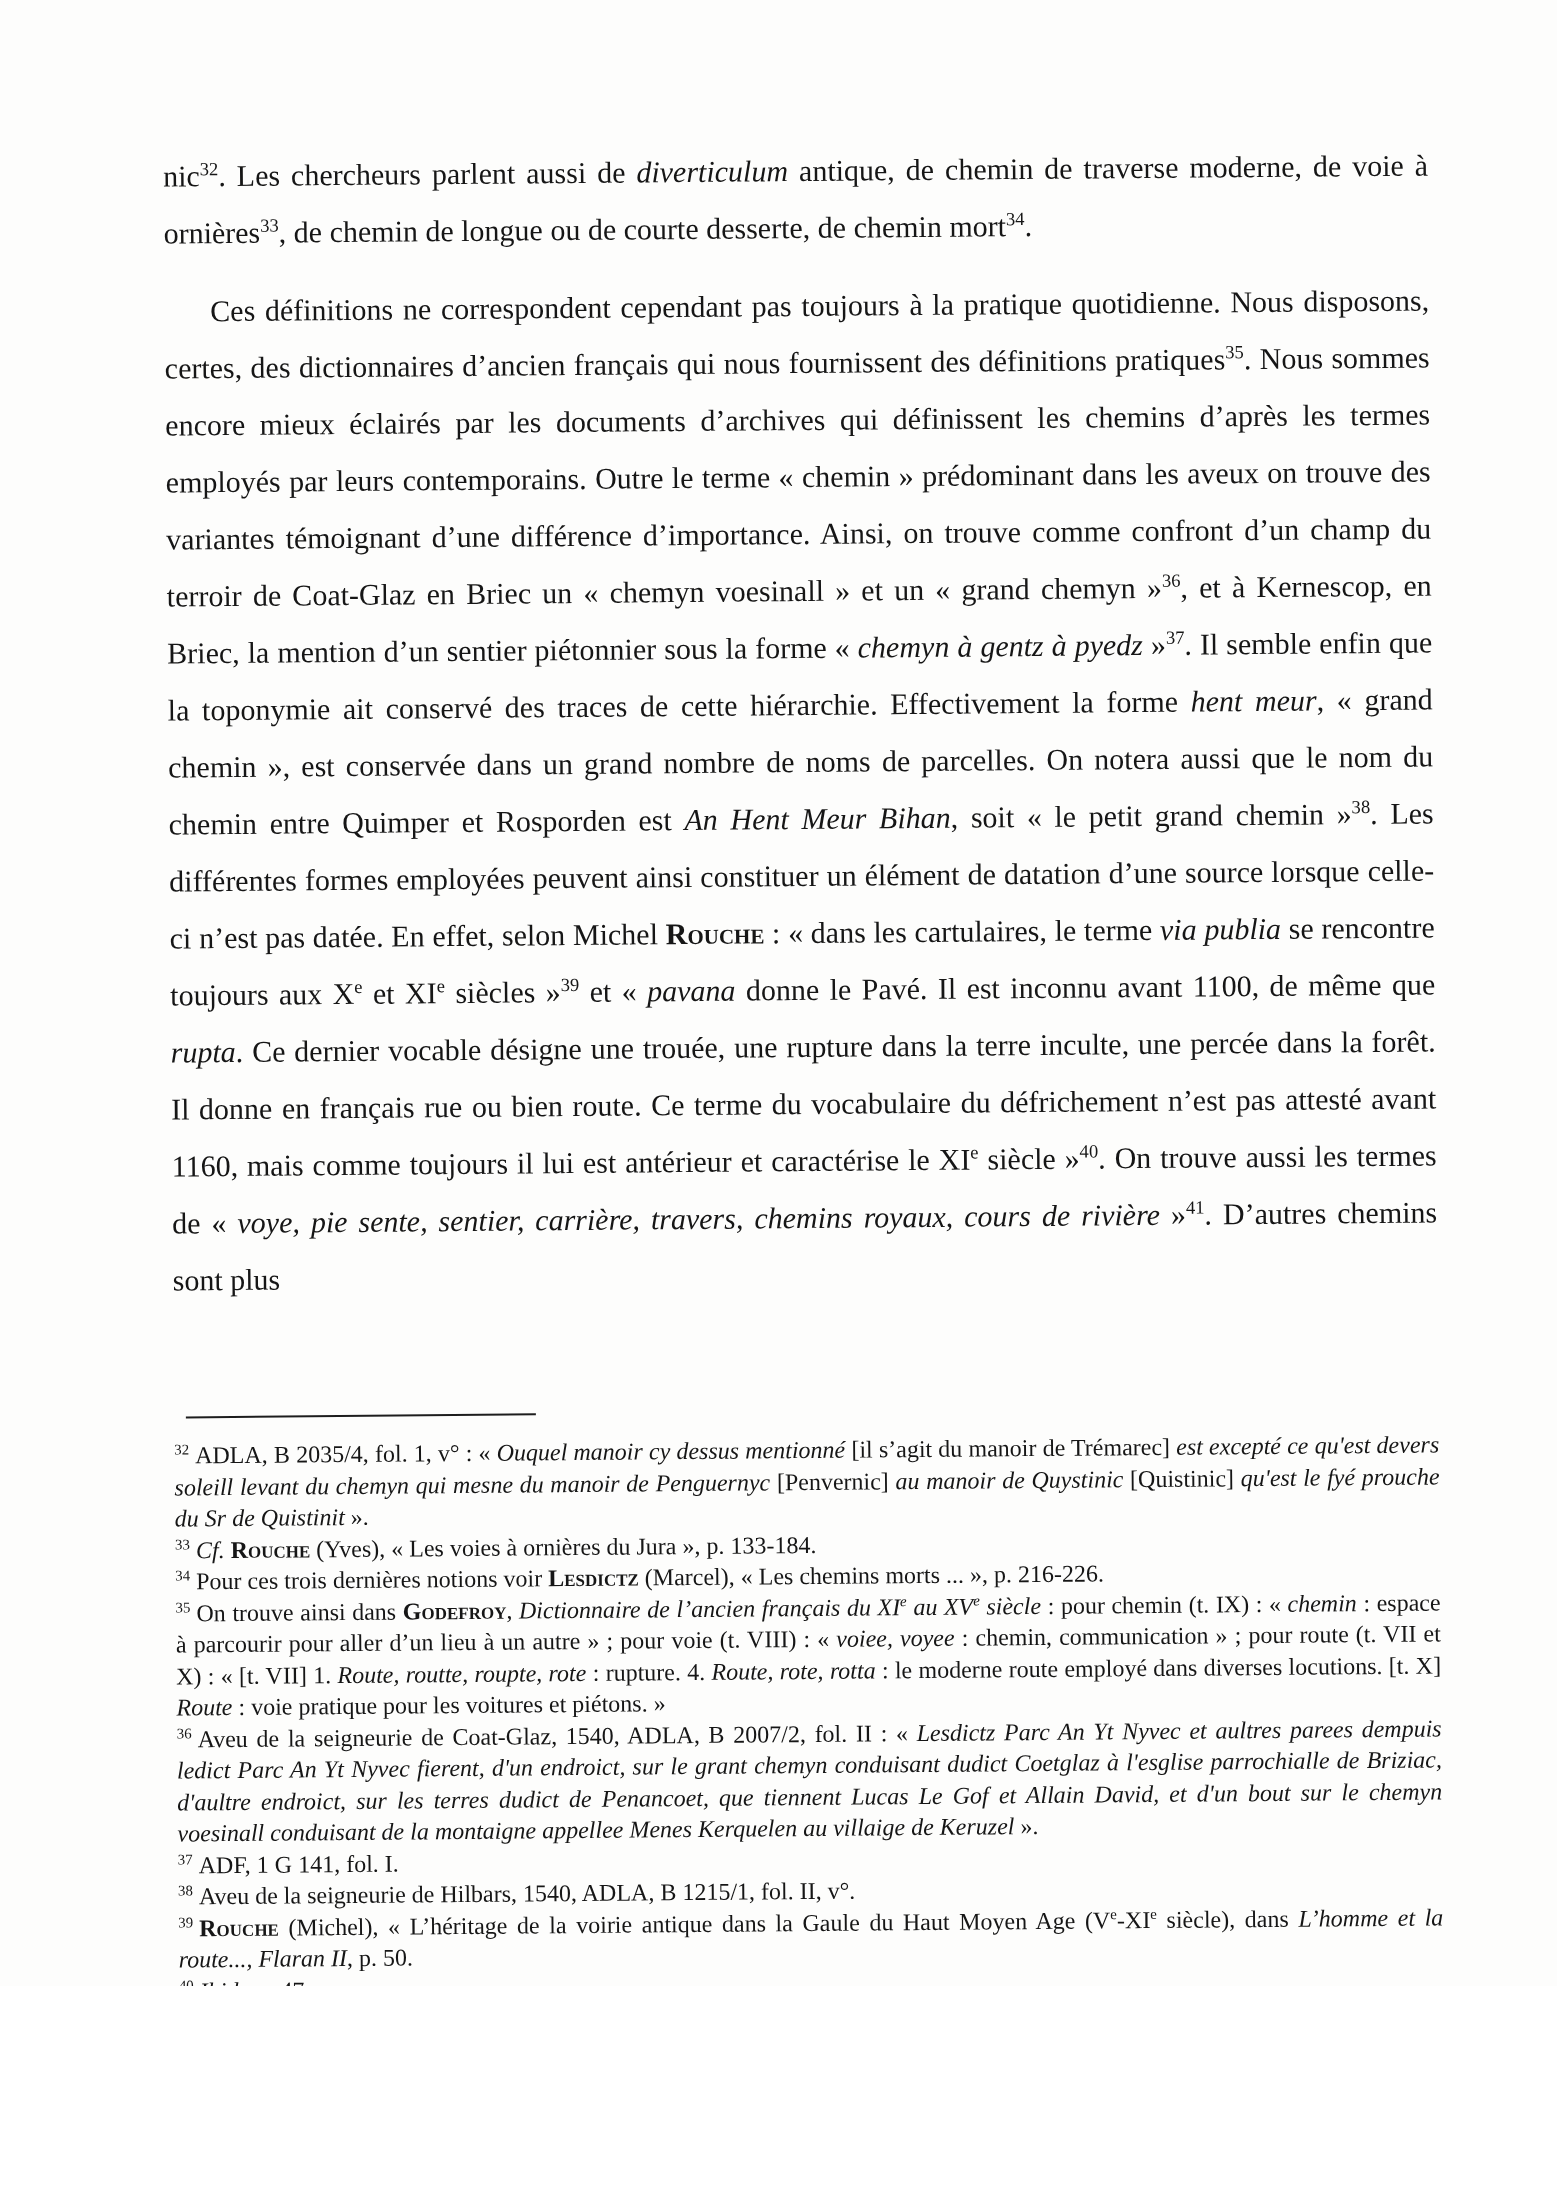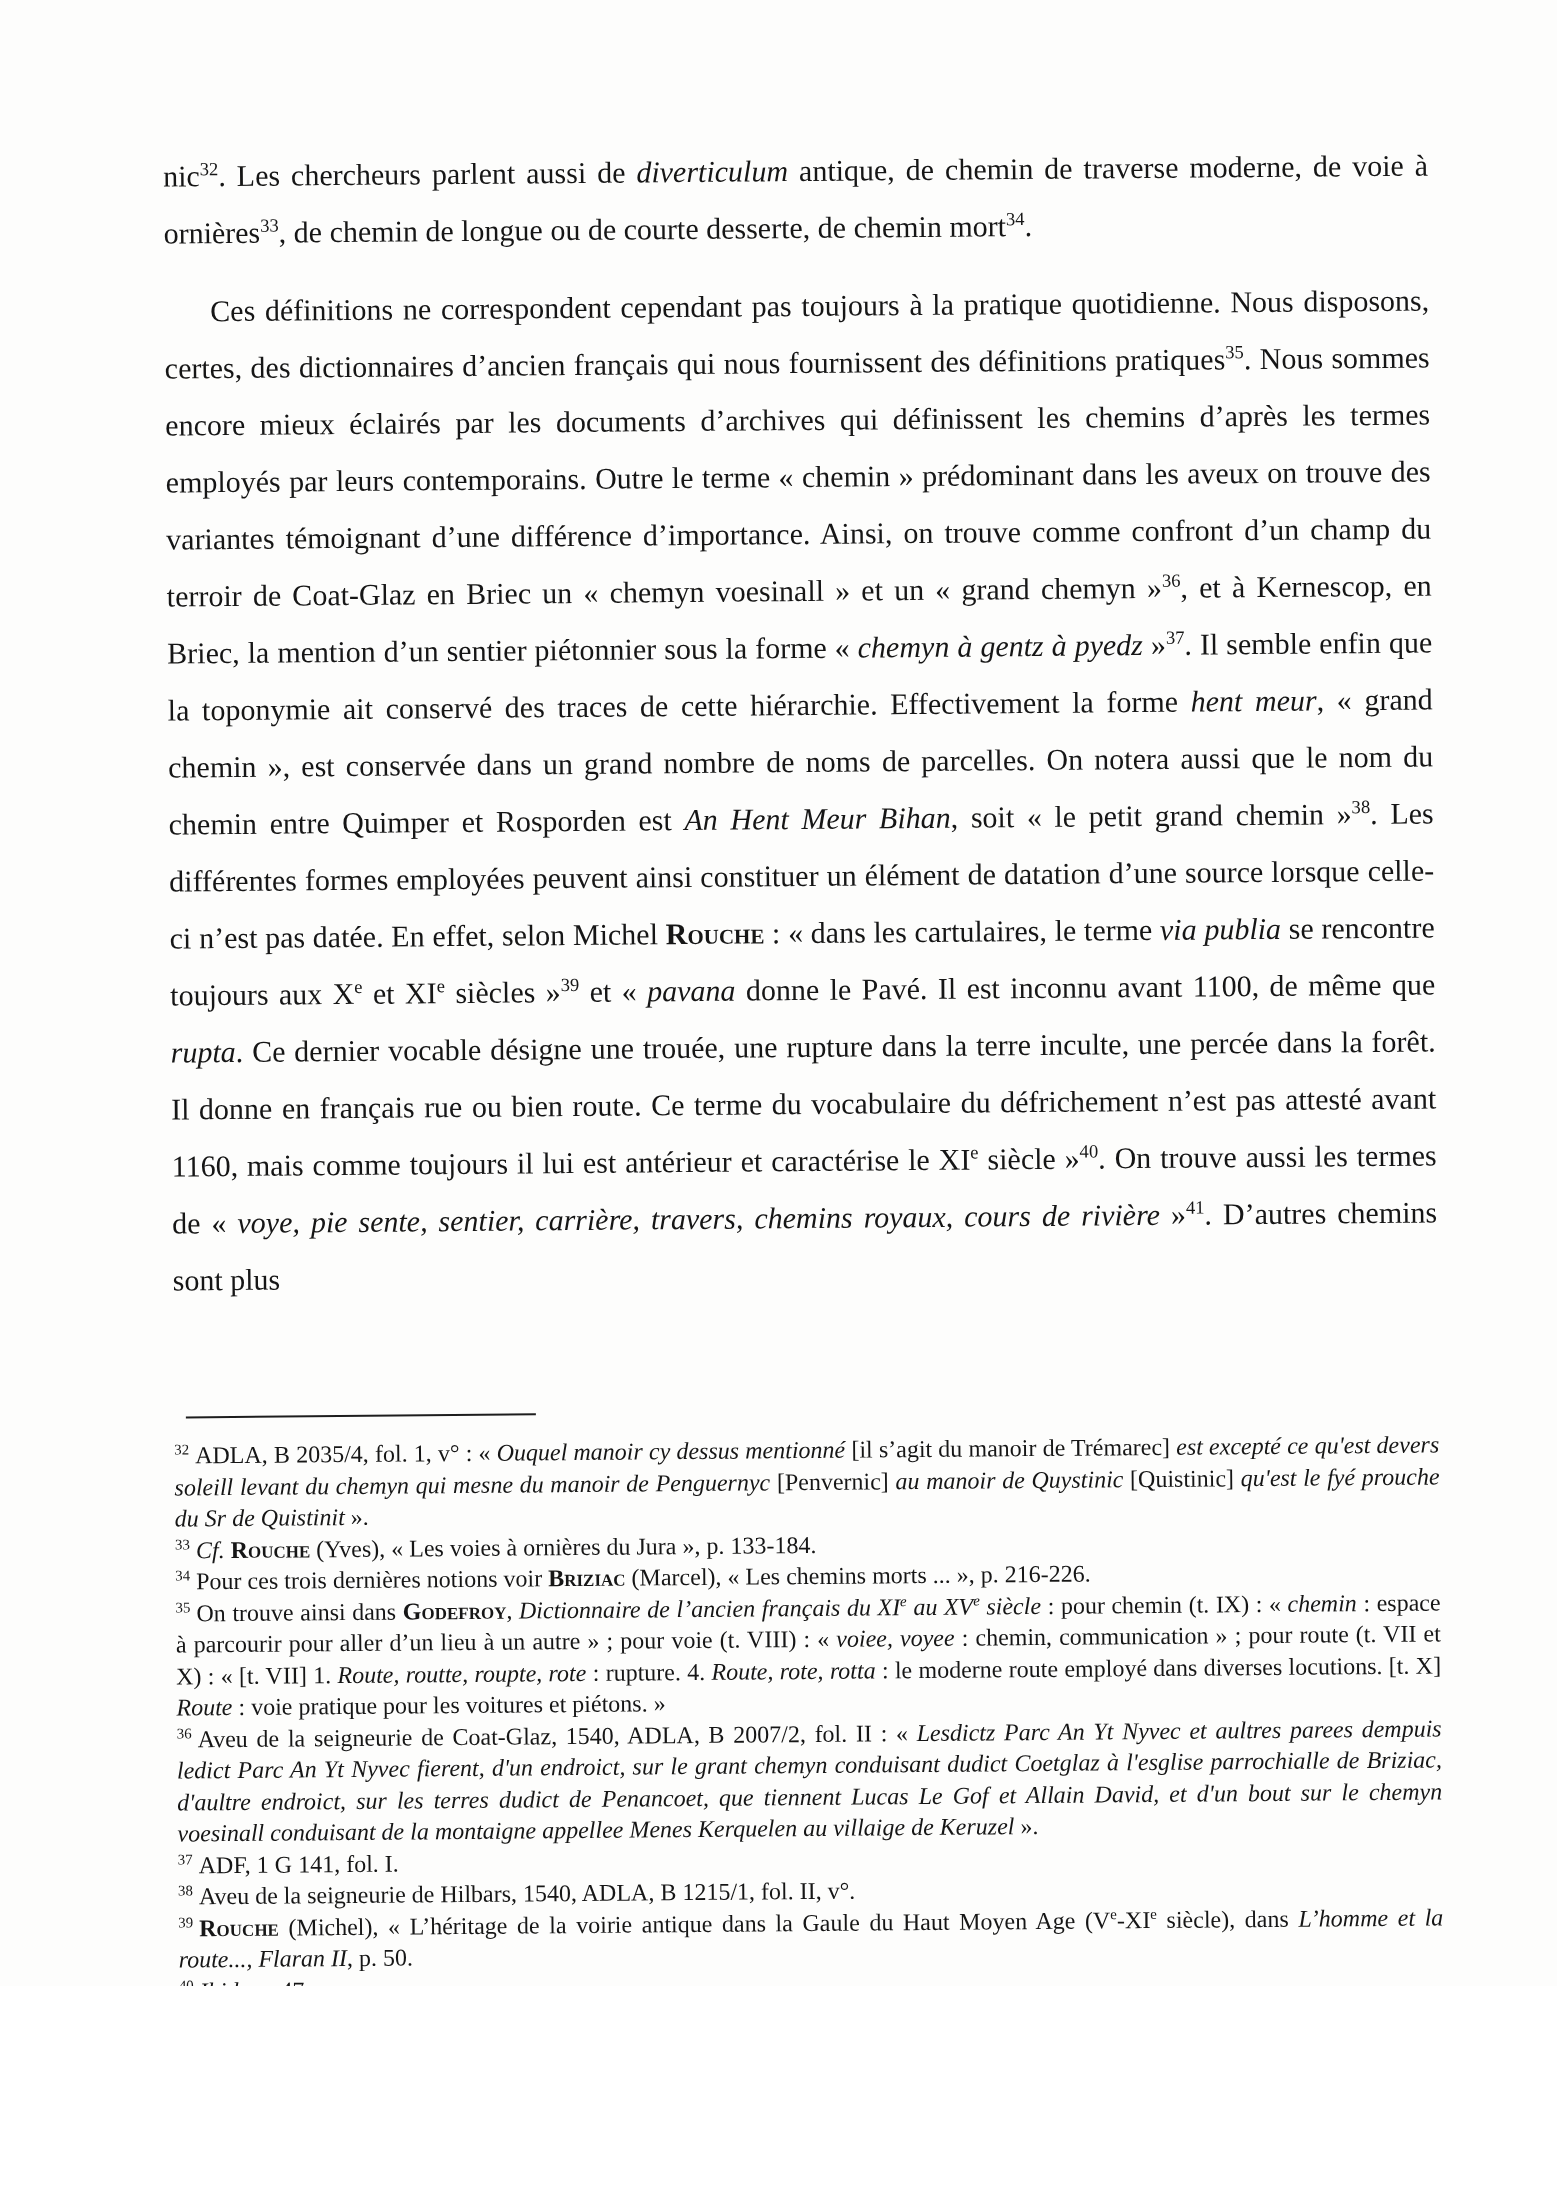--- a/index.html
+++ b/index.html
@@ -76,21 +76,21 @@
 <div class="sheet">
   <div class="content">
     <div class="body-text">
         <p class="par"><span>nic</span><sup>32</sup><span>. Les chercheurs parlent aussi de </span><span class="it">diverticulum</span><span> antique, de chemin de traverse moderne, de voie à ornières</span><sup>33</sup><span>, de chemin de longue ou de courte desserte, de chemin mort</span><sup>34</sup><span>.</span></p>
         <p class="par indent"><span>Ces définitions ne correspondent cependant pas toujours à la pratique quotidienne. Nous disposons, certes, des dictionnaires d’ancien français qui nous fournissent des définitions pratiques</span><sup>35</sup><span>. Nous sommes encore mieux éclairés par les documents d’archives qui définissent les chemins d’après les termes employés par leurs contemporains. Outre le terme « chemin » prédominant dans les aveux on trouve des variantes témoignant d’une différence d’importance. Ainsi, on trouve comme confront d’un champ du terroir de Coat-Glaz en Briec un « chemyn voesinall » et un « grand chemyn »</span><sup>36</sup><span>, et à Kernescop, en Briec, la mention d’un sentier piétonnier sous la forme « </span><span class="it">chemyn à gentz à pyedz</span><span> »</span><sup>37</sup><span>. Il semble enfin que la toponymie ait conservé des traces de cette hiérarchie. Effectivement la forme </span><span class="it">hent meur</span><span>, « grand chemin », est conservée dans un grand nombre de noms de parcelles. On notera aussi que le nom du chemin entre Quimper et Rosporden est </span><span class="it">An Hent Meur Bihan</span><span>, soit « le petit grand chemin »</span><sup>38</sup><span>. Les différentes formes employées peuvent ainsi constituer un élément de datation d’une source lorsque celle-ci n’est pas datée. En effet, selon Michel </span><span class="sc">Rouche</span><span> : « dans les cartulaires, le terme </span><span class="it">via publia</span><span> se rencontre toujours aux X</span><sup>e</sup><span> et XI</span><sup>e</sup><span> siècles »</span><sup>39</sup><span> et « </span><span class="it">pavana</span><span> donne le Pavé. Il est inconnu avant 1100, de même que </span><span class="it">rupta</span><span>. Ce dernier vocable désigne une trouée, une rupture dans la terre inculte, une percée dans la forêt. Il donne en français rue ou bien route. Ce terme du vocabulaire du défrichement n’est pas attesté avant 1160, mais comme toujours il lui est antérieur et caractérise le XI</span><sup>e</sup><span> siècle »</span><sup>40</sup><span>. On trouve aussi les termes de « </span><span class="it">voye, pie sente, sentier, carrière, travers, chemins royaux, cours de rivière</span><span> »</span><sup>41</sup><span>. D’autres chemins sont plus</span></p>
       </div>
     <div class="fn-rule"></div>
     <div class="footnotes">
         <div class="footnote"><sup class="fn-num">32</sup><span>ADLA, B 2035/4, fol. 1, v° : « </span><span class="it">Ouquel manoir cy dessus mentionné</span><span> [il s’agit du manoir de Trémarec] </span><span class="it">est excepté ce qu'est devers soleill levant du chemyn qui mesne du manoir de Penguernyc</span><span> [Penvernic] </span><span class="it">au manoir de Quystinic</span><span> [Quistinic] </span><span class="it">qu'est le fyé prouche du Sr de Quistinit</span><span> ».</span></div>
         <div class="footnote"><sup class="fn-num">33</sup><span class="it">Cf.</span><span> </span><span class="sc">Rouche</span><span> (Yves), « Les voies à ornières du Jura », p. 133-184.</span></div>
-        <div class="footnote"><sup class="fn-num">34</sup><span>Pour ces trois dernières notions voir </span><span class="sc">Briziac</span><span> (Marcel), « Les chemins morts ... », p. 216-226.</span></div>
+        <div class="footnote"><sup class="fn-num">34</sup><span>Pour ces trois dernières notions voir </span><span class="sc">Lesdictz</span><span> (Marcel), « Les chemins morts ... », p. 216-226.</span></div>
         <div class="footnote"><sup class="fn-num">35</sup><span>On trouve ainsi dans </span><span class="sc">Godefroy</span><span>, </span><span class="it">Dictionnaire de l’ancien français du XI</span><sup class="it">e</sup><span class="it"> au XV</span><sup class="it">e</sup><span class="it"> siècle</span><span> : pour chemin (t. IX) : « </span><span class="it">chemin</span><span> : espace à parcourir pour aller d’un lieu à un autre » ; pour voie (t. VIII) : « </span><span class="it">voiee, voyee</span><span> : chemin, communication » ; pour route (t. VII et X) : « [t. VII] 1. </span><span class="it">Route, routte, roupte, rote</span><span> : rupture. 4. </span><span class="it">Route, rote, rotta</span><span> : le moderne route employé dans diverses locutions. [t. X] </span><span class="it">Route</span><span> : voie pratique pour les voitures et piétons. »</span></div>
         <div class="footnote"><sup class="fn-num">36</sup><span>Aveu de la seigneurie de Coat-Glaz, 1540, ADLA, B 2007/2, fol. II : « </span><span class="it">Lesdictz Parc An Yt Nyvec et aultres parees dempuis ledict Parc An Yt Nyvec fierent, d'un endroict, sur le grant chemyn conduisant dudict Coetglaz à l'esglise parrochialle de Briziac, d'aultre endroict, sur les terres dudict de Penancoet, que tiennent Lucas Le Gof et Allain David, et d'un bout sur le chemyn voesinall conduisant de la montaigne appellee Menes Kerquelen au villaige de Keruzel</span><span> ».</span></div>
         <div class="footnote"><sup class="fn-num">37</sup><span>ADF, 1 G 141, fol. I.</span></div>
         <div class="footnote"><sup class="fn-num">38</sup><span>Aveu de la seigneurie de Hilbars, 1540, ADLA, B 1215/1, fol. II, v°.</span></div>
         <div class="footnote"><sup class="fn-num">39</sup><span class="sc">Rouche</span><span> (Michel), « L’héritage de la voirie antique dans la Gaule du Haut Moyen Age (V</span><sup>e</sup><span>-XI</span><sup>e</sup><span> siècle), dans </span><span class="it">L’homme et la route..., Flaran II</span><span>, p. 50.</span></div>
         <div class="footnote"><sup class="fn-num">40</sup><span class="it">Ibid</span><span>., p. 47.</span></div>
         <div class="footnote"><sup class="fn-num">41</sup><span class="sc">Jugnot</span><span>, (Gérard) « Les chemins de pèlerinage dans la France médiévale », dans </span><span class="it">L’homme et la route..., Flaran II</span><span>, p. 58.</span></div>
       </div>
     <div class="page-number">19</div>
   </div>

